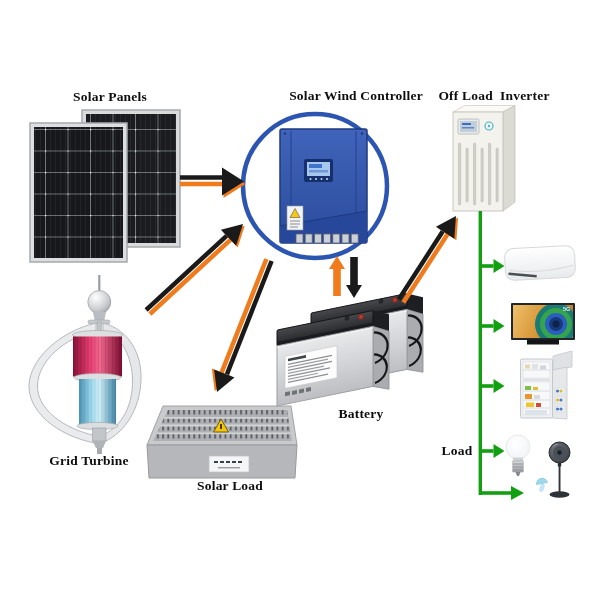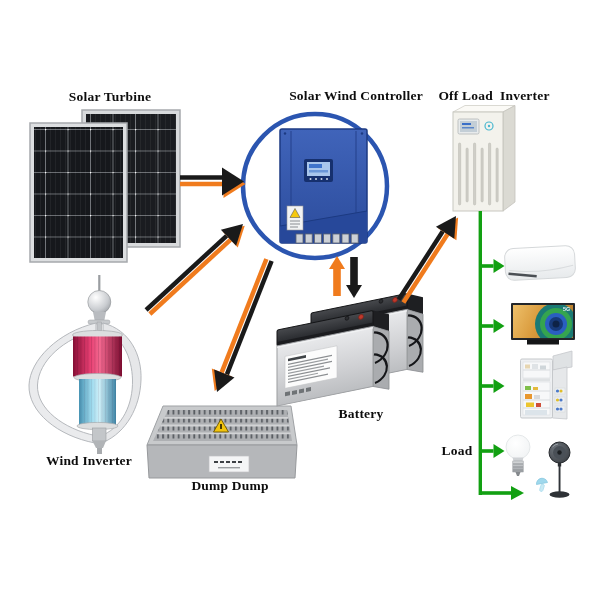--- a/index.html
+++ b/index.html
@@ -376,21 +376,21 @@
     <circle cx="559.5" cy="452.5" r="10.5" fill="url(#fanGrad)" stroke="#24272b" stroke-width="1"></circle>
     <circle cx="559.5" cy="452.5" r="6.5" fill="#4a5057"></circle>
     <circle cx="559.5" cy="452.5" r="2.2" fill="#1d2023"></circle>
     <path d="M552.5,447 A9 9 0 0 1 558,444" stroke="#9aa0a6" stroke-width="1" fill="none"></path>
     <rect x="557.8" y="462.5" width="3.4" height="4" fill="#2b2e32"></rect>
     <rect x="558.6" y="466" width="1.9" height="26" fill="#303439"></rect>
     <ellipse cx="559.5" cy="494.5" rx="10" ry="3.2" fill="#2e3236"></ellipse>
   </g>
 </svg>
 
-<div class="lbl" style="left:110px;top:90px;">Solar Turbine</div>
+<div class="lbl" style="left:110px;top:90px;">Solar Panels</div>
 <div class="lbl" style="left:318px;top:89px;margin-left:38px;">Solar Wind Controller</div>
 <div class="lbl" style="left:494px;top:89px;">Off Load  Inverter</div>
-<div class="lbl" style="left:89px;top:454px;">Wind Inverter</div>
-<div class="lbl" style="left:230px;top:479px;">Dump Dump</div>
+<div class="lbl" style="left:89px;top:454px;">Grid Turbine</div>
+<div class="lbl" style="left:230px;top:479px;">Solar Load</div>
 <div class="lbl" style="left:361px;top:407px;">Battery</div>
 <div class="lbl" style="left:457px;top:444px;">Load</div>
 
 </div>
 
 </body></html>

